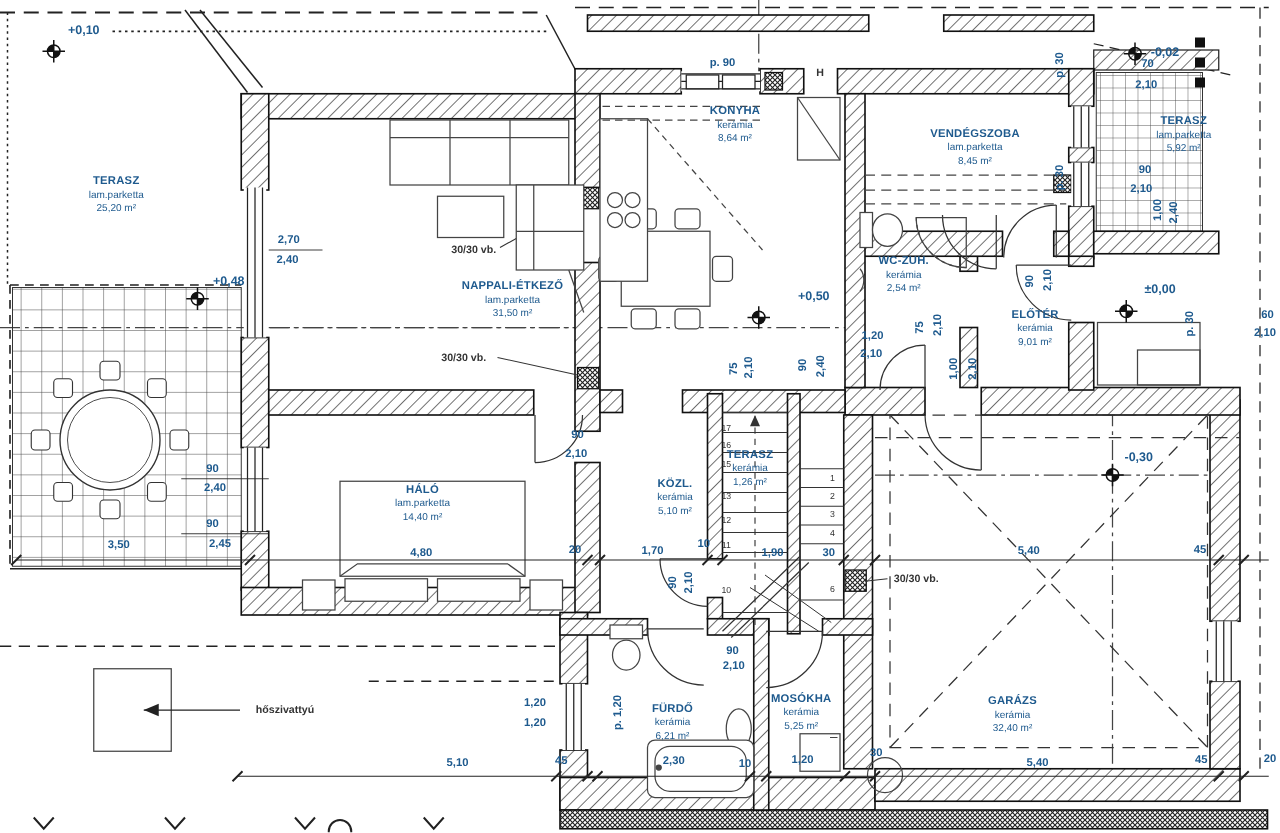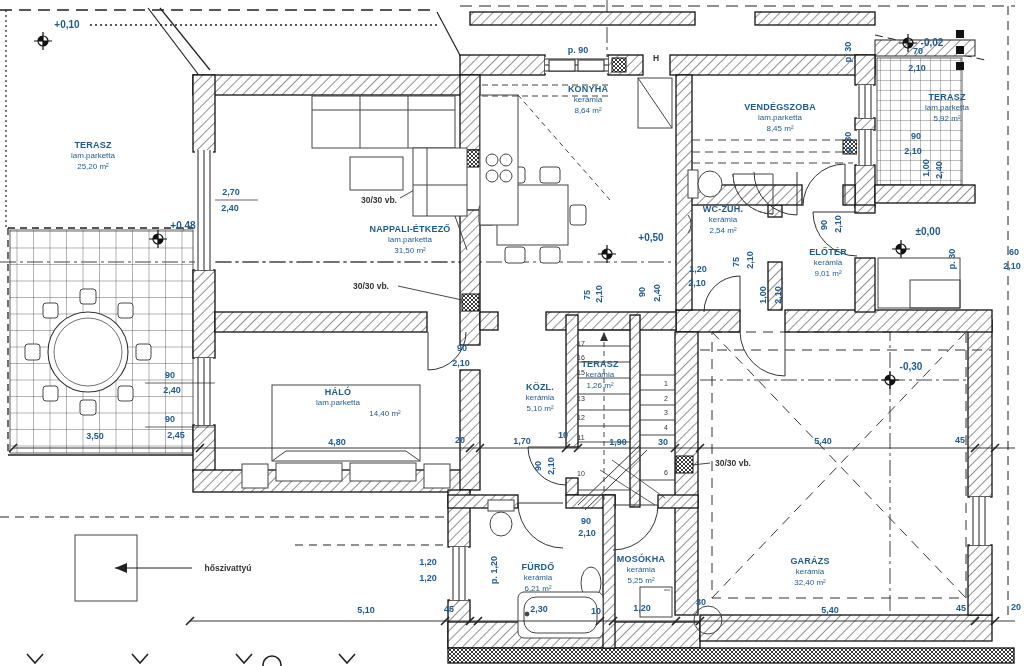--- a/index.html
+++ b/index.html
@@ -425,21 +425,21 @@
       <div class="lbl room-floor" style="left: 723px; top: 220px;">kerámia</div>
       <div class="lbl room-area" style="left: 723px; top: 231px;">2,54 m²</div>
       <div class="lbl room-name" style="left: 828px; top: 252px;">ELŐTÉR</div>
       <div class="lbl room-floor" style="left: 828px; top: 263px;">kerámia</div>
       <div class="lbl room-area" style="left: 828px; top: 274px;">9,01 m²</div>
       <div class="lbl room-name" style="left: 947px; top: 97px;">TERASZ</div>
       <div class="lbl room-floor" style="left: 947px; top: 108px;">lam.parketta</div>
       <div class="lbl room-area" style="left: 947px; top: 119px;">5,92 m²</div>
       <div class="lbl room-name" style="left: 338px; top: 392px;">HÁLÓ</div>
       <div class="lbl room-floor" style="left: 338px; top: 403px;">lam.parketta</div>
-      <div class="lbl room-area" style="left: 338px; top: 414px; margin-left: 47px;">14,40 m²</div>
+      <div class="lbl room-area" style="left: 338px; top: 414px;">14,40 m²</div>
       <div class="lbl room-name" style="left: 540px; top: 387px;">KÖZL.</div>
       <div class="lbl room-floor" style="left: 540px; top: 398px;">kerámia</div>
       <div class="lbl room-area" style="left: 540px; top: 409px;">5,10 m²</div>
       <div class="lbl room-name" style="left: 600px; top: 364px;">TERASZ</div>
       <div class="lbl room-floor" style="left: 600px; top: 375px;">kerámia</div>
       <div class="lbl room-area" style="left: 600px; top: 386px;">1,26 m²</div>
       <div class="lbl room-name" style="left: 538px; top: 567px;">FÜRDŐ</div>
       <div class="lbl room-floor" style="left: 538px; top: 578px;">kerámia</div>
       <div class="lbl room-area" style="left: 538px; top: 589px;">6,21 m²</div>
       <div class="lbl room-name" style="left: 641px; top: 559px;">MOSÓKHA</div>

